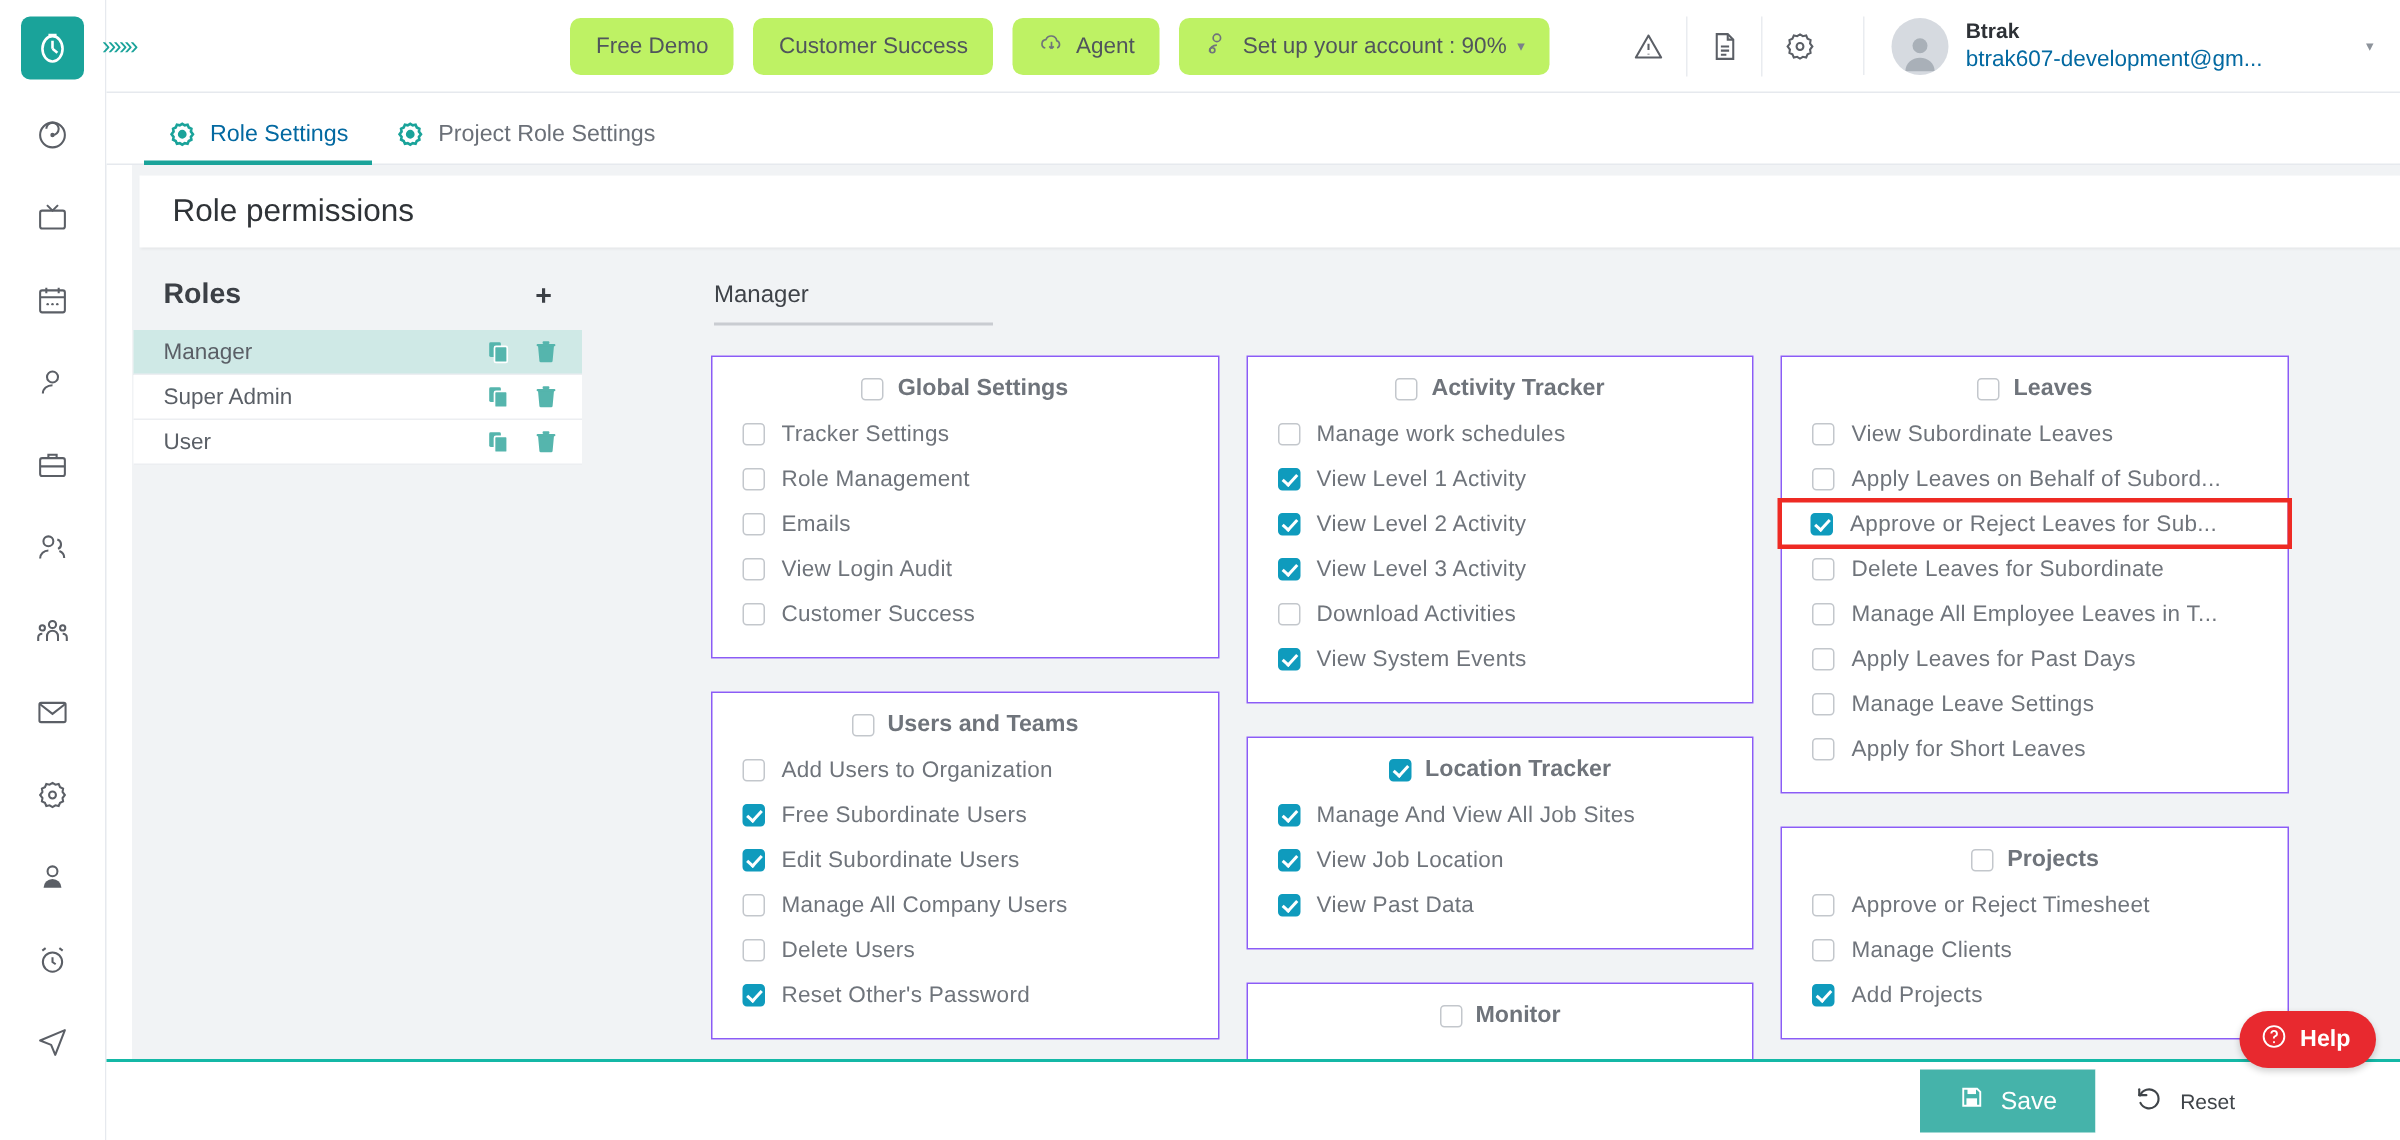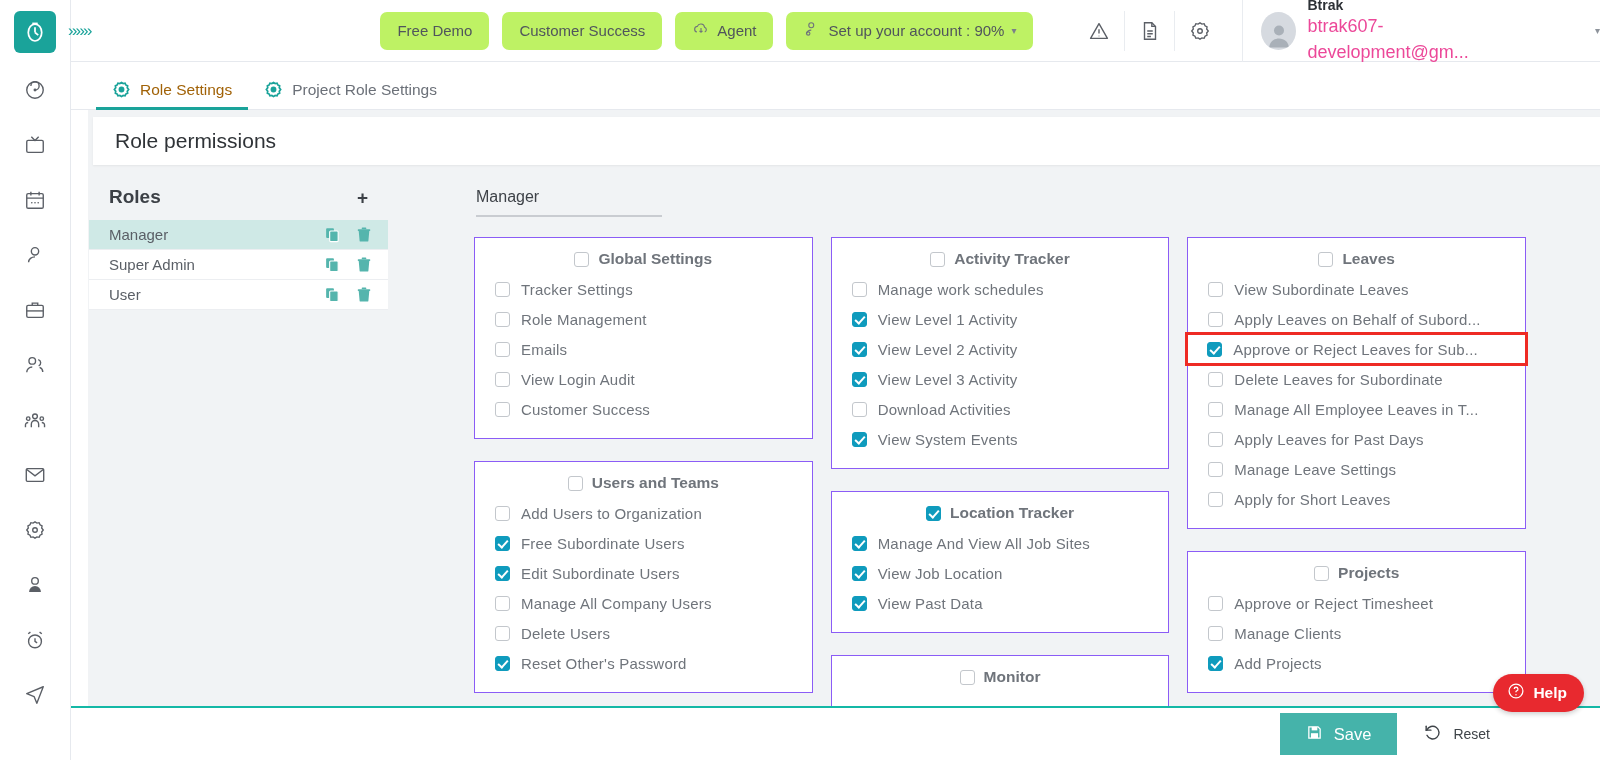--- a/index.html
+++ b/index.html
@@ -40,34 +40,34 @@
   }
   .tb-icons { display: flex; align-items: center; margin-left: 28px; }
   .tb-ic {
     width: 50px; height: 40px; display: flex; align-items: center; justify-content: center;
     color: #5b5f66; cursor: pointer; border-left: 1px solid #e9ecf0;
   }
   .tb-ic:first-child { border-left: none; }
   .acct { display: flex; align-items: center; gap: 11px; margin-left: 18px; padding-left: 18px; border-left: 1px solid #e9ecf0; cursor: pointer; }
   .avatar { width: 38px; height: 38px; border-radius: 50%; background: #d6dae0; display: flex; align-items: flex-end; justify-content: center; overflow: hidden; }
   .acct-name { font-size: 14px; color: #2d3136; font-weight: bold; line-height: 1.3; }
-  .acct-mail { font-size: 18px; color: #ec4899; line-height: 1.4; }
+  .acct-mail { font-size: 15px; color: #0369a1; line-height: 1.4; }
   .caret { margin-left: 58px; color: #8d939b; font-size: 10px; }
 
   
   .tabs {
     position: absolute; left: 71px; top: 62px; width: 1529px; height: 48px;
     background: #fff; display: flex; align-items: flex-end; padding-left: 25px;
     border-bottom: 1px solid #e6e9ee;
   }
   .tab {
     display: flex; align-items: center; gap: 9px; padding: 0 16px 10px 16px;
     font-size: 15.5px; color: #6b7078; cursor: pointer; position: relative;
   }
-  .tab.active { color: #a16207; }
+  .tab.active { color: #0369a1; }
   .tab.active::after {
     content: ""; position: absolute; left: 0; right: 0; bottom: -1px; height: 3px; background: #1aa39a;
   }
   .gear-teal { width: 19px; height: 19px; }
 
   
   .body-area { position: absolute; left: 88px; top: 110px; width: 1529px; height: 650px; background: #f1f3f5; }
   .title-card {
     position: absolute; left: 5px; top: 7px; width: 1519px; height: 48px;
     background: #fff; display: flex; align-items: center; padding-left: 22px;

